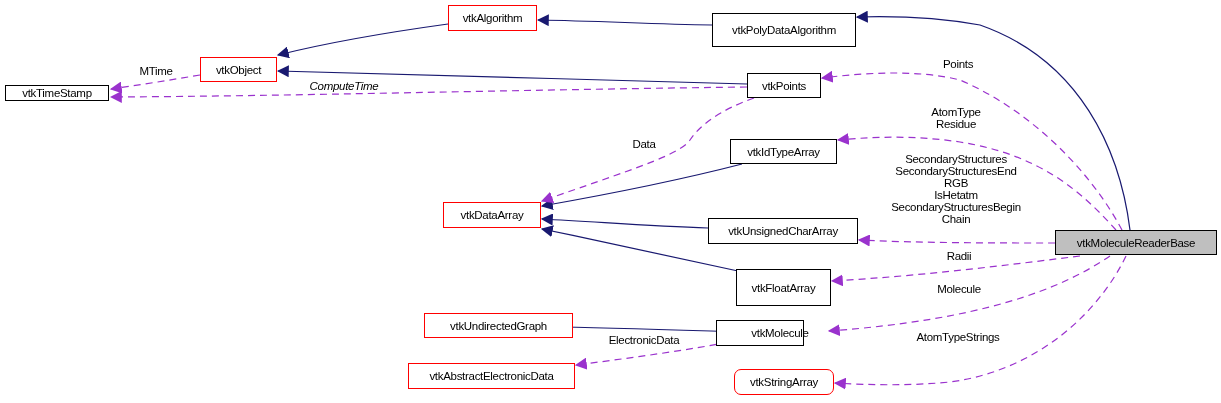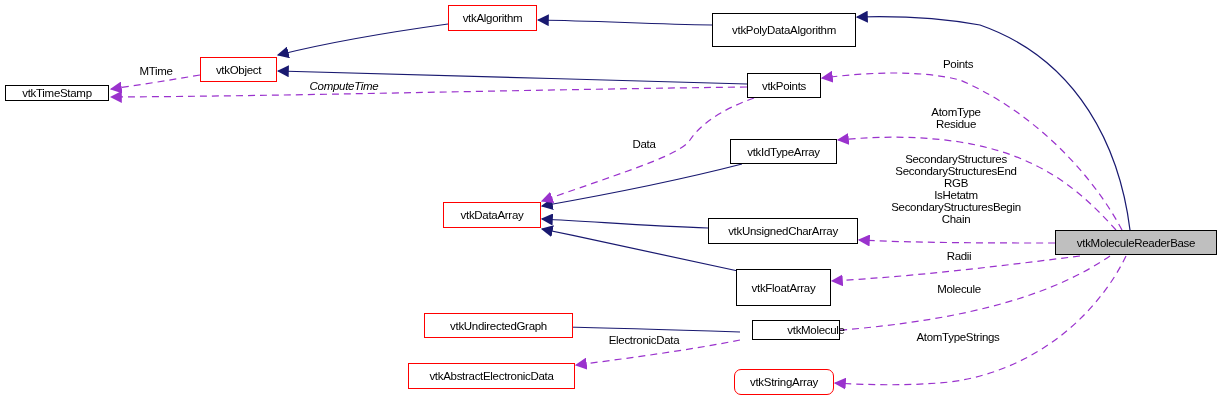--- a/index.html
+++ b/index.html
@@ -54,21 +54,21 @@
 <div class="node" style="left:5px;top:85px;width:104px;height:16px;">vtkTimeStamp</div>
 <div class="node red" style="left:200px;top:57px;width:77px;height:25px;">vtkObject</div>
 <div class="node red" style="left:448px;top:5px;width:89px;height:26px;">vtkAlgorithm</div>
 <div class="node" style="left:712px;top:13px;width:144px;height:34px;">vtkPolyDataAlgorithm</div>
 <div class="node" style="left:747px;top:73px;width:74px;height:25px;">vtkPoints</div>
 <div class="node" style="left:730px;top:139px;width:107px;height:25px;">vtkIdTypeArray</div>
 <div class="node red" style="left:443px;top:202px;width:98px;height:26px;">vtkDataArray</div>
 <div class="node" style="left:708px;top:218px;width:150px;height:26px;">vtkUnsignedCharArray</div>
 <div class="node" style="left:736px;top:269px;width:95px;height:37px;">vtkFloatArray</div>
 <div class="node red" style="left:424px;top:313px;width:149px;height:25px;">vtkUndirectedGraph</div>
-<div class="node" style="left:752px;top:320px;width:88px;height:20px;padding-left:40px;">vtkMolecule</div>
+<div class="node" style="left:716px;top:320px;width:88px;height:26px;padding-left:40px;">vtkMolecule</div>
 <div class="node red" style="left:408px;top:363px;width:167px;height:26px;">vtkAbstractElectronicData</div>
 <div class="node red" style="left:734px;top:369px;width:100px;height:26px;border-radius:7px;">vtkStringArray</div>
 <div class="node focus" style="left:1055px;top:230px;width:162px;height:25px;">vtkMoleculeReaderBase</div>
 
 <div class="elabel" style="left:156px;top:65px;">MTime</div>
 <div class="elabel" style="left:344px;top:80px;font-style:italic;">ComputeTime</div>
 <div class="elabel" style="left:644px;top:138px;">Data</div>
 <div class="elabel" style="left:644px;top:334px;">ElectronicData</div>
 <div class="elabel" style="left:958px;top:58px;">Points</div>
 <div class="elabel" style="left:956px;top:106px;">

